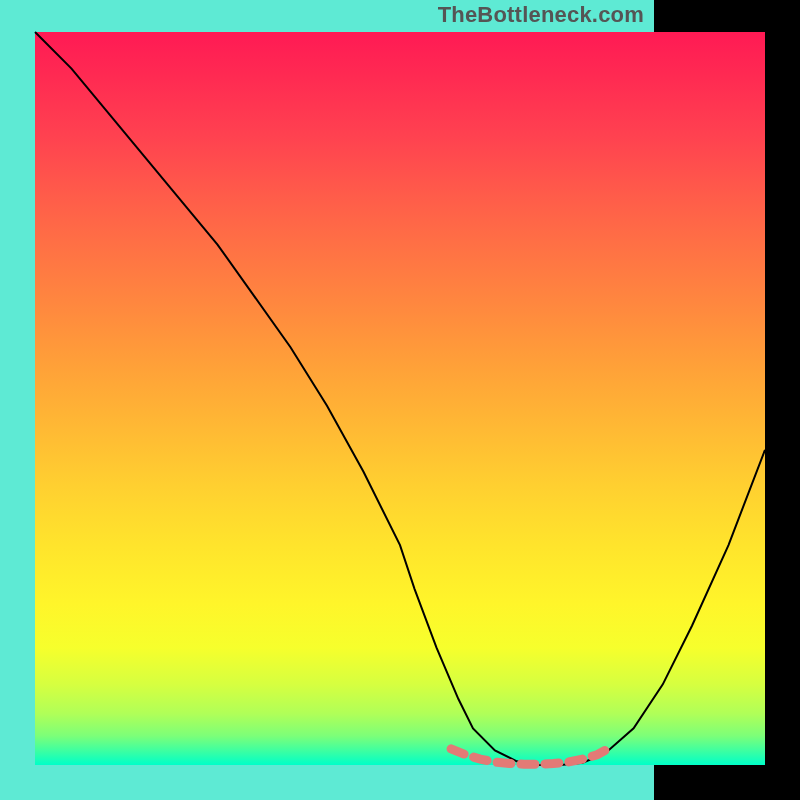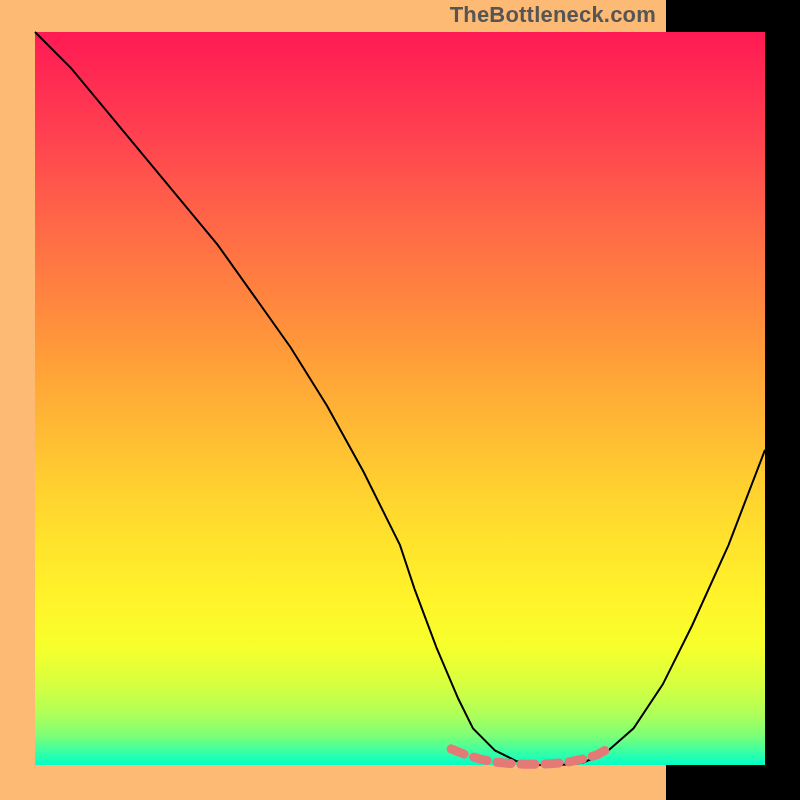--- a/index.html
+++ b/index.html
@@ -8,22 +8,21 @@
     width: 800px;
     height: 800px;
     background: #000;
     overflow: hidden;
     font-family: Arial, Helvetica, sans-serif;
   }
   .frame {
     position: relative;
     width: 654px;
     height: 800px;
-    background: #fdba74;
-    padding-left: 12px;
+    background: #5eead4;
   }
   .watermark {
     position: absolute;
     top: 2px;
     right: 10px;
     color: #555;
     font-size: 22px;
     font-weight: 600;
     letter-spacing: 0.2px;
     user-select: none;

